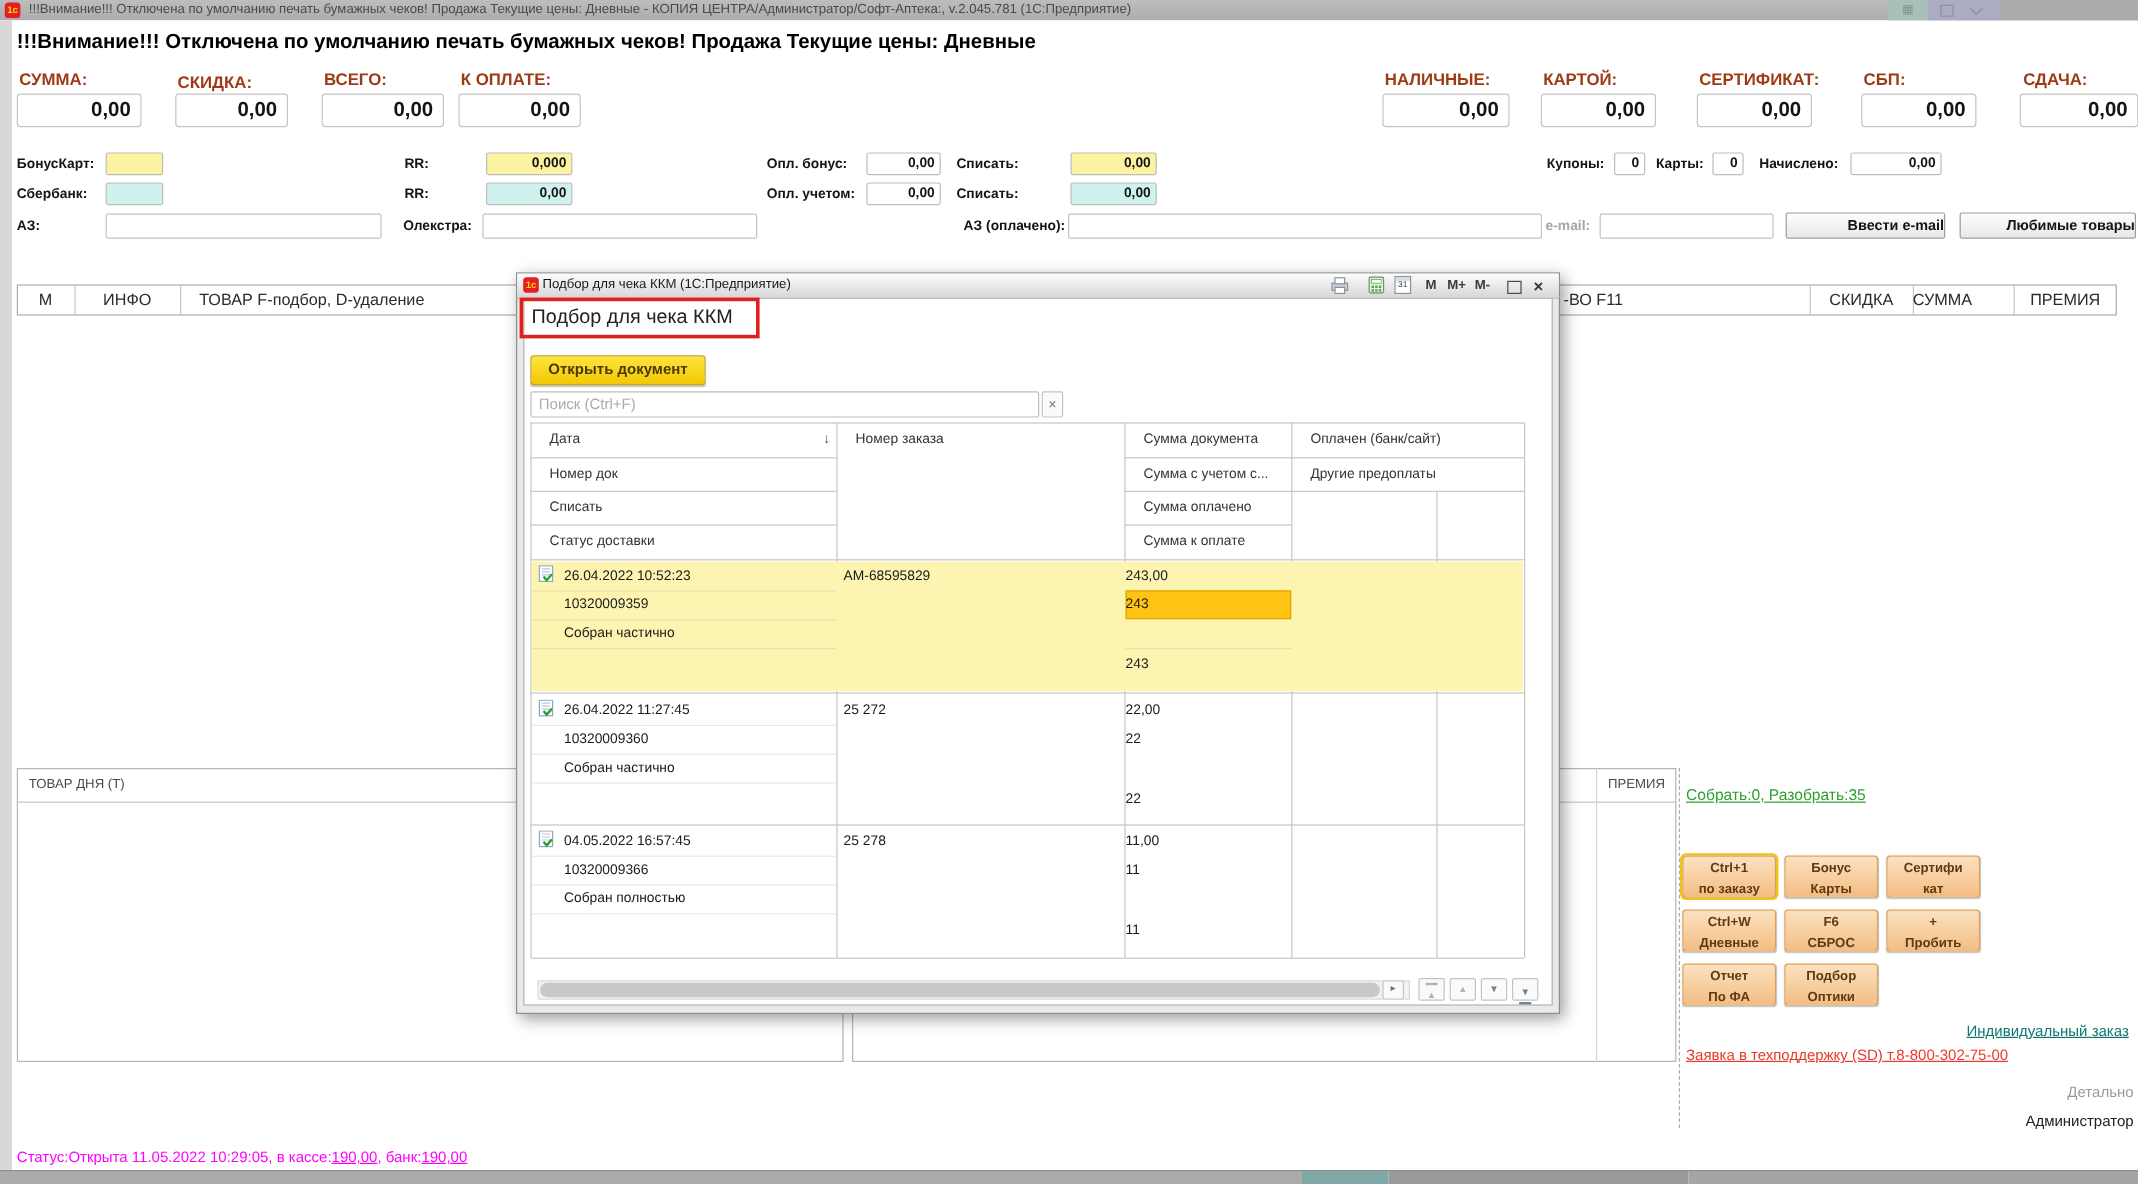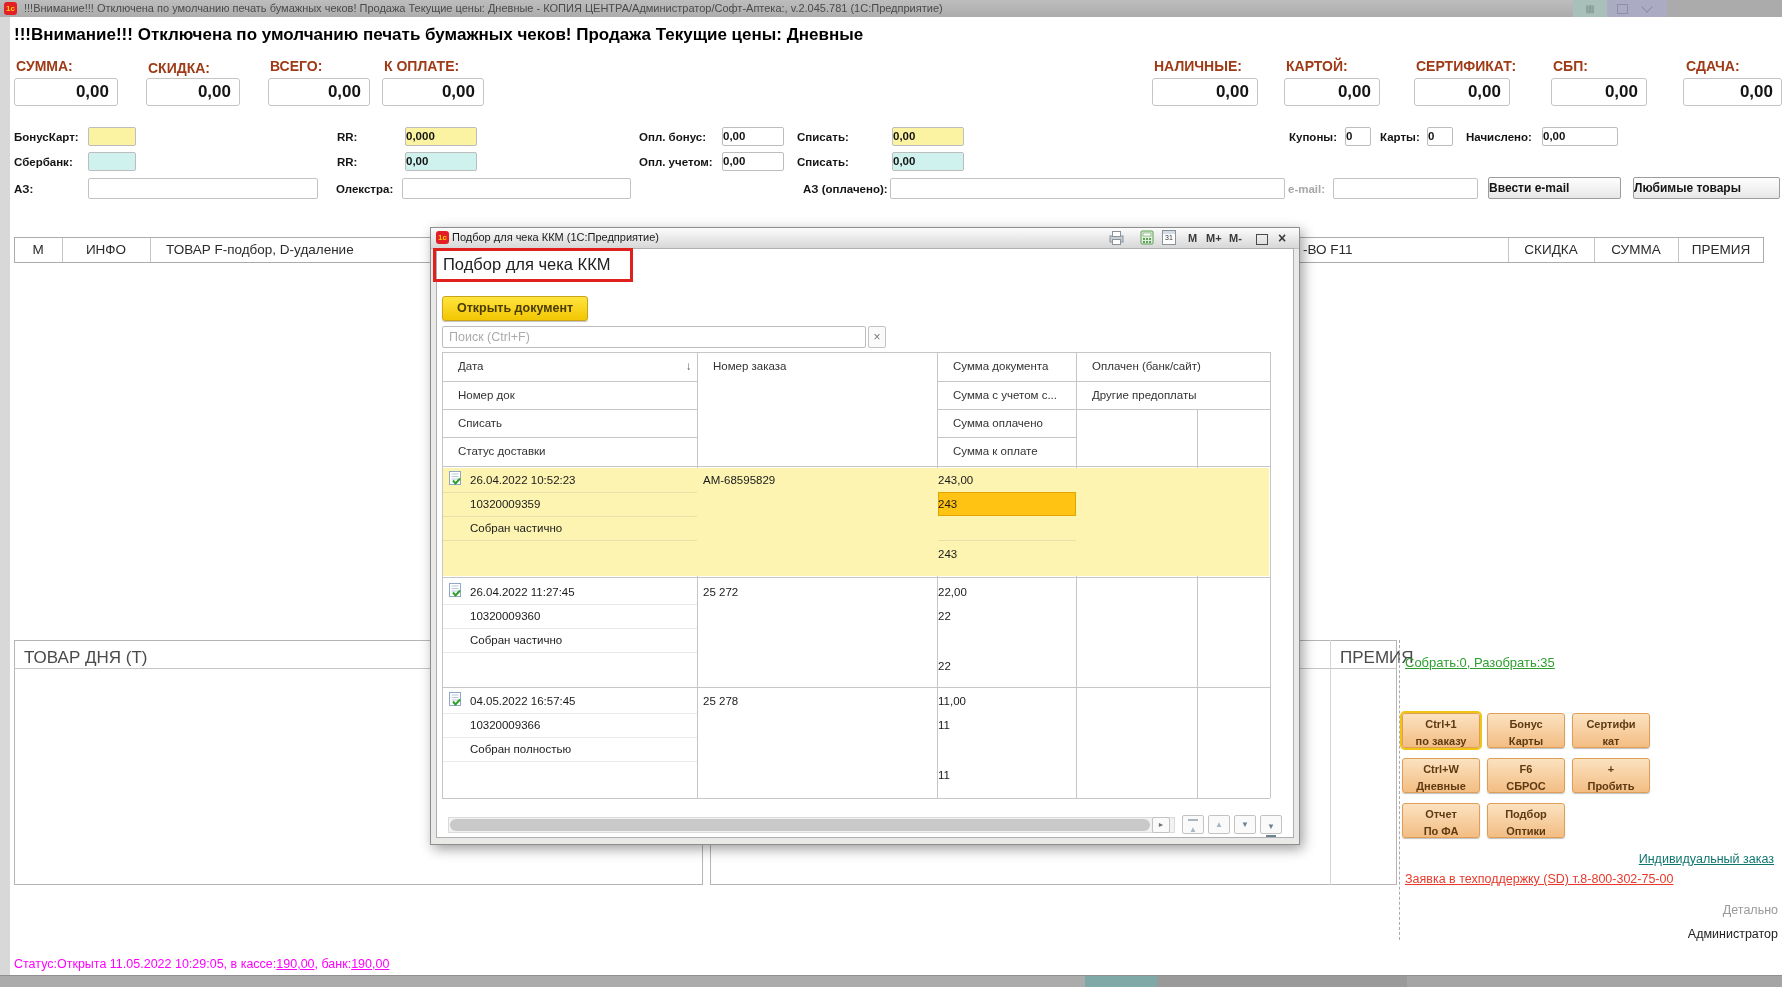--- a/index.html
+++ b/index.html
@@ -15,32 +15,32 @@
   .alert{left:14px;top:25px;font-size:17px;font-weight:700;color:#000;white-space:nowrap}
   .leftstrip{left:0;top:17px;width:10px;height:958px;background:#D8D8D8}
   
   .lblR{color:#9E3A15;font-weight:700;font-size:14px;white-space:nowrap}
   .valbox{background:#fff;border:1px solid #C5C5C5;border-radius:3px;font-size:17px;font-weight:700;color:#141414;
           text-align:right;line-height:26px;padding-right:8px;box-sizing:border-box;height:28px}
   
   .flbl{font-size:11.5px;font-weight:700;color:#141414;white-space:nowrap}
   .finp{border:1px solid #BDBDBD;border-radius:2px;background:#fff;box-sizing:border-box;height:19px;
         font-size:11.5px;font-weight:700;color:#141414}
-  .num{text-align:left;padding-right:4px;line-height:17px}
+  .num{text-align:right;padding-right:4px;line-height:17px}
   .yellow{background:#FBF3A2}
   .cyan{background:#CFF2EF}
   .tinp{border:1px solid #C3C3C3;border-radius:2px;background:#fff;box-sizing:border-box;height:21px}
   .btn{background:linear-gradient(#FEFEFE,#E7E7E7);border:1px solid #9C9C9C;border-radius:2px;font-weight:700;
-       font-size:12px;color:#141414;text-align:left;box-sizing:border-box;height:22px;line-height:20px;cursor:default}
+       font-size:12px;color:#141414;text-align:right;box-sizing:border-box;height:22px;line-height:20px;cursor:default}
   
   .th{font-size:13.5px;color:#2B2B2B;white-space:nowrap;line-height:26px}
   .hdrbox{border:1px solid #ABABAB;background:#fff;box-sizing:border-box}
   
   .panel{border:1px solid #B5B5B5;background:#fff;box-sizing:border-box}
-  .ptitle{font-size:17px;color:#4A4A4A;white-space:nowrap}
+  .ptitle{font-size:11px;color:#4A4A4A;white-space:nowrap}
   
   .lnk{text-decoration:underline;font-size:12.5px;white-space:nowrap;cursor:pointer}
   .obtn{position:absolute;width:78px;height:35px;background:linear-gradient(#FBE2C0,#F3BD83);border:1px solid #DE9E55;
         border-radius:3px;color:#5E3A12;font-weight:700;font-size:11px;line-height:1.5;text-align:center;
         box-shadow:0 1px 1px rgba(0,0,0,.25);box-sizing:border-box;padding-top:2px;cursor:pointer}
   .obtn.hl{box-shadow:0 0 0 2px #EFC413,0 1px 1px rgba(0,0,0,.25)}
   
   .dialog{left:430px;top:227px;width:870px;height:618px;background:#E9E9E7;border:1px solid #8E8E8E;
           box-shadow:3px 4px 12px rgba(0,0,0,.38);box-sizing:border-box}
   .dlg-titlebar{left:431px;top:228px;width:868px;height:20px;background:linear-gradient(#FCFCFC,#D7D7D7);
@@ -151,21 +151,21 @@
 <i class="ln" style="left:62px;top:238px;width:1px;height:24px"></i>
 <i class="ln" style="left:150px;top:238px;width:1px;height:24px"></i>
 <i class="ln" style="left:1508px;top:238px;width:1px;height:24px"></i>
 <i class="ln" style="left:1594px;top:238px;width:1px;height:24px"></i>
 <i class="ln" style="left:1678px;top:238px;width:1px;height:24px"></i>
 <div class="abs th" style="left:14px;top:237px;width:48px;text-align:center">М</div>
 <div class="abs th" style="left:62px;top:237px;width:88px;text-align:center">ИНФО</div>
 <div class="abs th" style="left:166px;top:237px">ТОВАР  F-подбор, D-удаление</div>
 <div class="abs th" style="left:1303px;top:237px">-ВО F11</div>
 <div class="abs th" style="left:1508px;top:237px;width:86px;text-align:center">СКИДКА</div>
-<div class="abs th" style="left:1594px;top:237px;width:84px;text-align:center">СУММА</div>
+<div class="abs th" style="left:1594px;top:237px;width:84px;">СУММА</div>
 <div class="abs th" style="left:1678px;top:237px;width:86px;text-align:center">ПРЕМИЯ</div>
 
 <div class="abs panel" style="left:14px;top:640px;width:689px;height:245px"></div>
 <div class="abs ptitle" style="left:24px;top:648px">ТОВАР ДНЯ (Т)</div>
 <i class="ln" style="left:14px;top:668px;width:689px;height:1px"></i>
 <div class="abs panel" style="left:710px;top:640px;width:687px;height:245px"></div>
 <i class="ln" style="left:710px;top:668px;width:687px;height:1px"></i>
 <i class="ln" style="left:1330px;top:640px;width:1px;height:245px;background:#D5D5D5"></i>
 <div class="abs ptitle" style="left:1340px;top:648px">ПРЕМИЯ</div>
 <div class="abs dash" style="left:1399px;top:640px;height:300px"></div>

